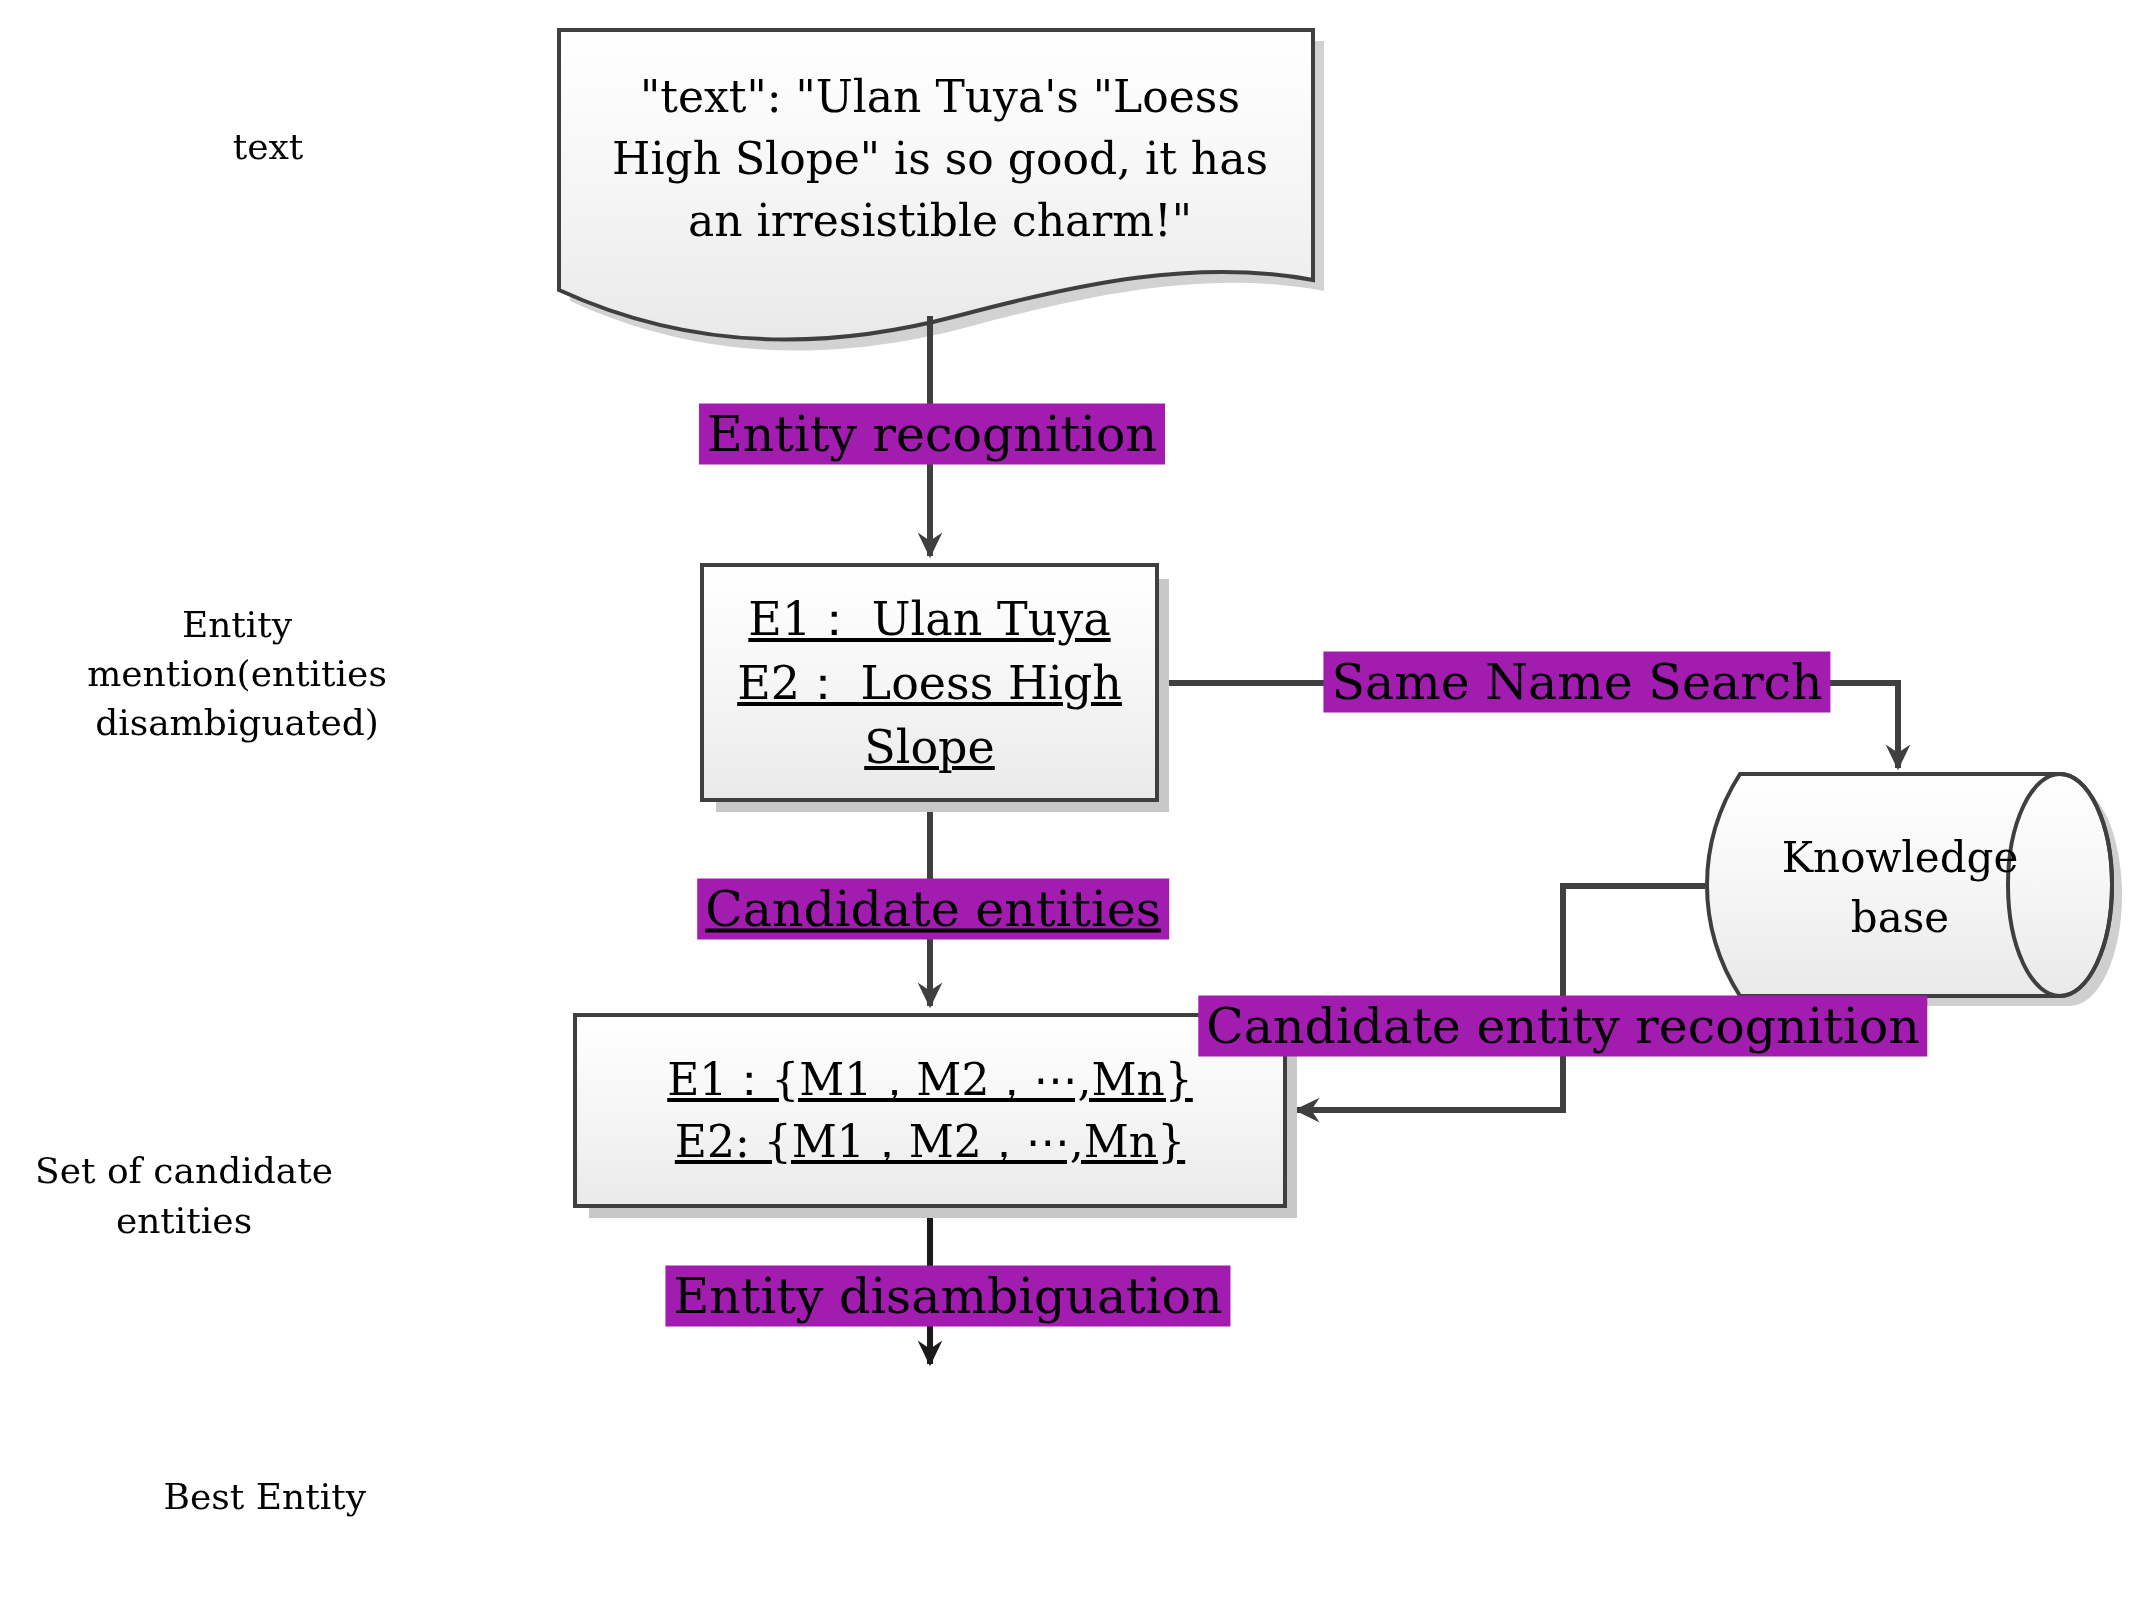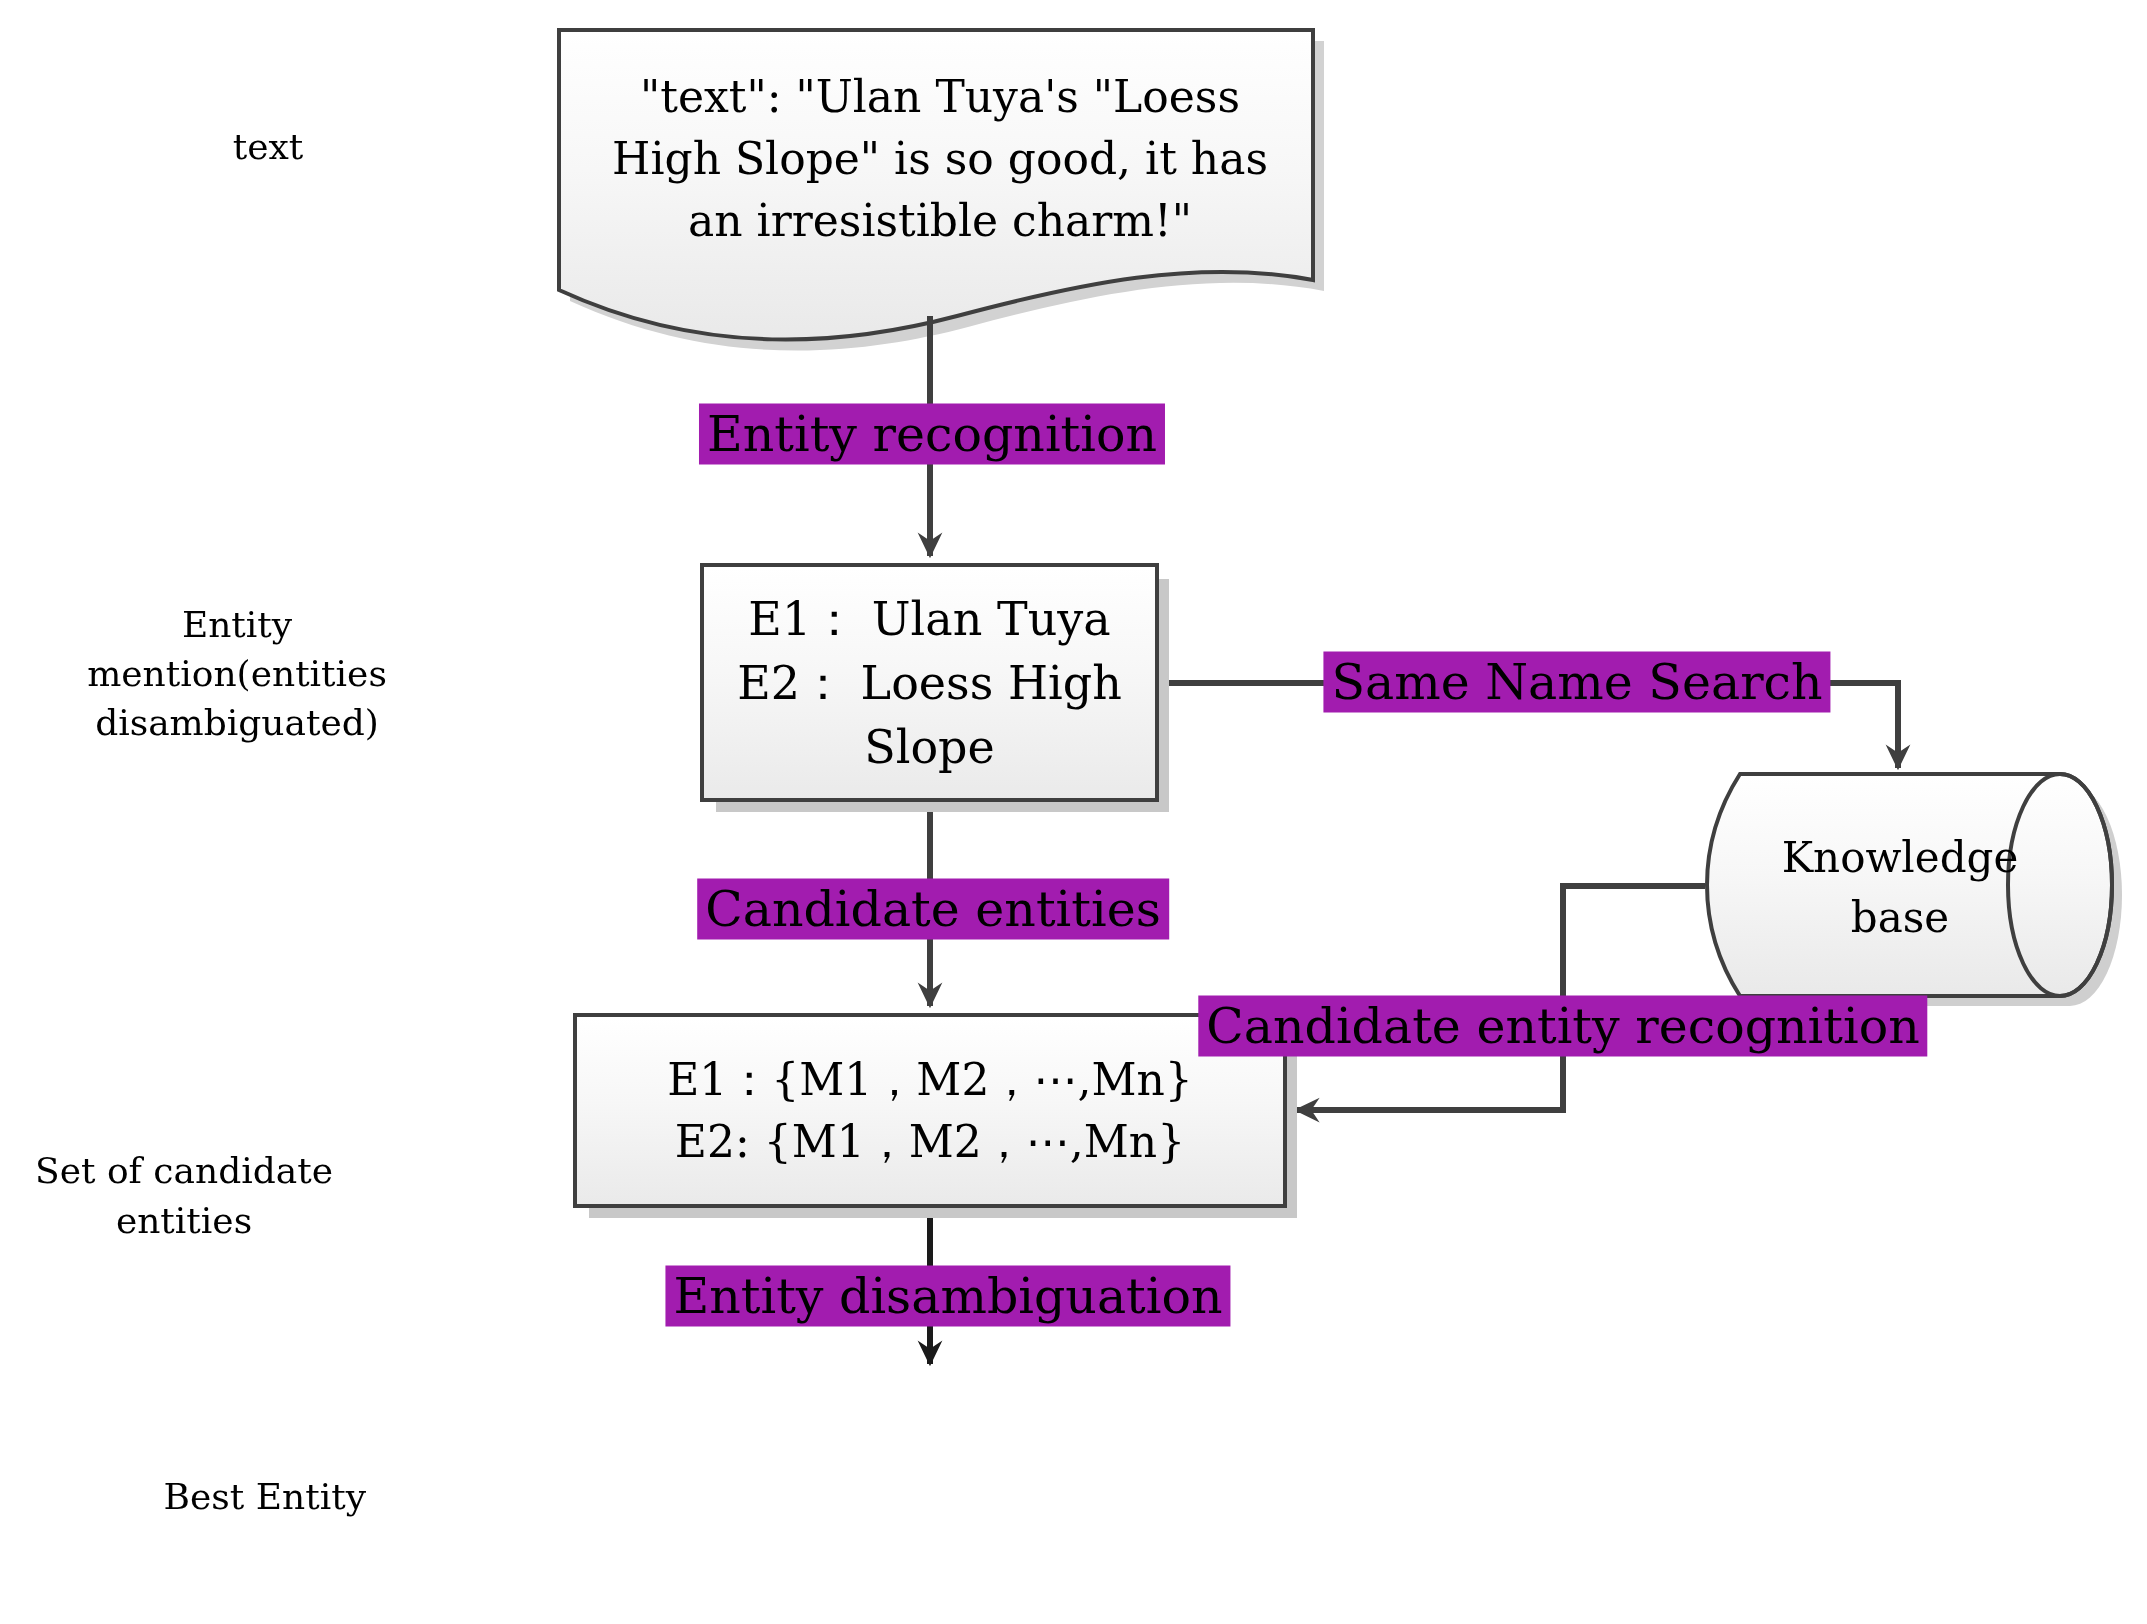--- a/index.html
+++ b/index.html
@@ -9,21 +9,21 @@
   }
   .stage svg.wires{position:absolute;left:0;top:0;width:2147px;height:1624px;}
 
   
   .pbox{
     position:absolute;
     border:4px solid #3f3f3f;
     background:linear-gradient(180deg,#ffffff 0%,#f7f7f7 45%,#eaeaea 100%);
     box-shadow:13px 13px 0 -3px #c8c8c8;
     display:flex;flex-direction:column;align-items:center;justify-content:center;
-    text-align:center;box-sizing:border-box;
+    text-align:center;box-sizing:border-box;text-decoration:underline;
   }
   .mention-box{left:700px;top:563px;width:459px;height:239px;font-size:46px;line-height:64px;}
   .candidate-box{left:573px;top:1013px;width:714px;height:195px;font-size:44px;line-height:62px;}
   .best-box{left:565px;top:1373px;width:728px;height:240px;font-size:46px;line-height:64px;font-weight:bold;}
 
   
   .shape-text{
     position:absolute;display:flex;flex-direction:column;align-items:center;justify-content:center;
     text-align:center;
   }
@@ -39,21 +39,21 @@
   .lbl-set{left:24px;top:1146px;width:320px;}
   .lbl-best{left:46px;top:1472px;width:320px;text-align:right;}
 
   
   .edge-label{
     position:absolute;transform:translate(-50%,-50%);
     background:#a21caf;padding:2px 8px;font-size:49px;white-space:nowrap;
   }
   .el-recognition{left:932px;top:434px;}
   .el-samename{left:1577px;top:682px;}
-  .el-candidates{left:933px;top:909px;}
+  .el-candidates{left:933px;top:909px;text-decoration:underline;}
   .el-generation{left:1563px;top:1026px;}
   .el-disambiguation{left:932px;top:1296px;margin-left:16px;}
 </style>
 </head>
 <body>
 
 <div class="stage">
 
   <svg class="wires" viewBox="0 0 2147 1624">
     <defs>

